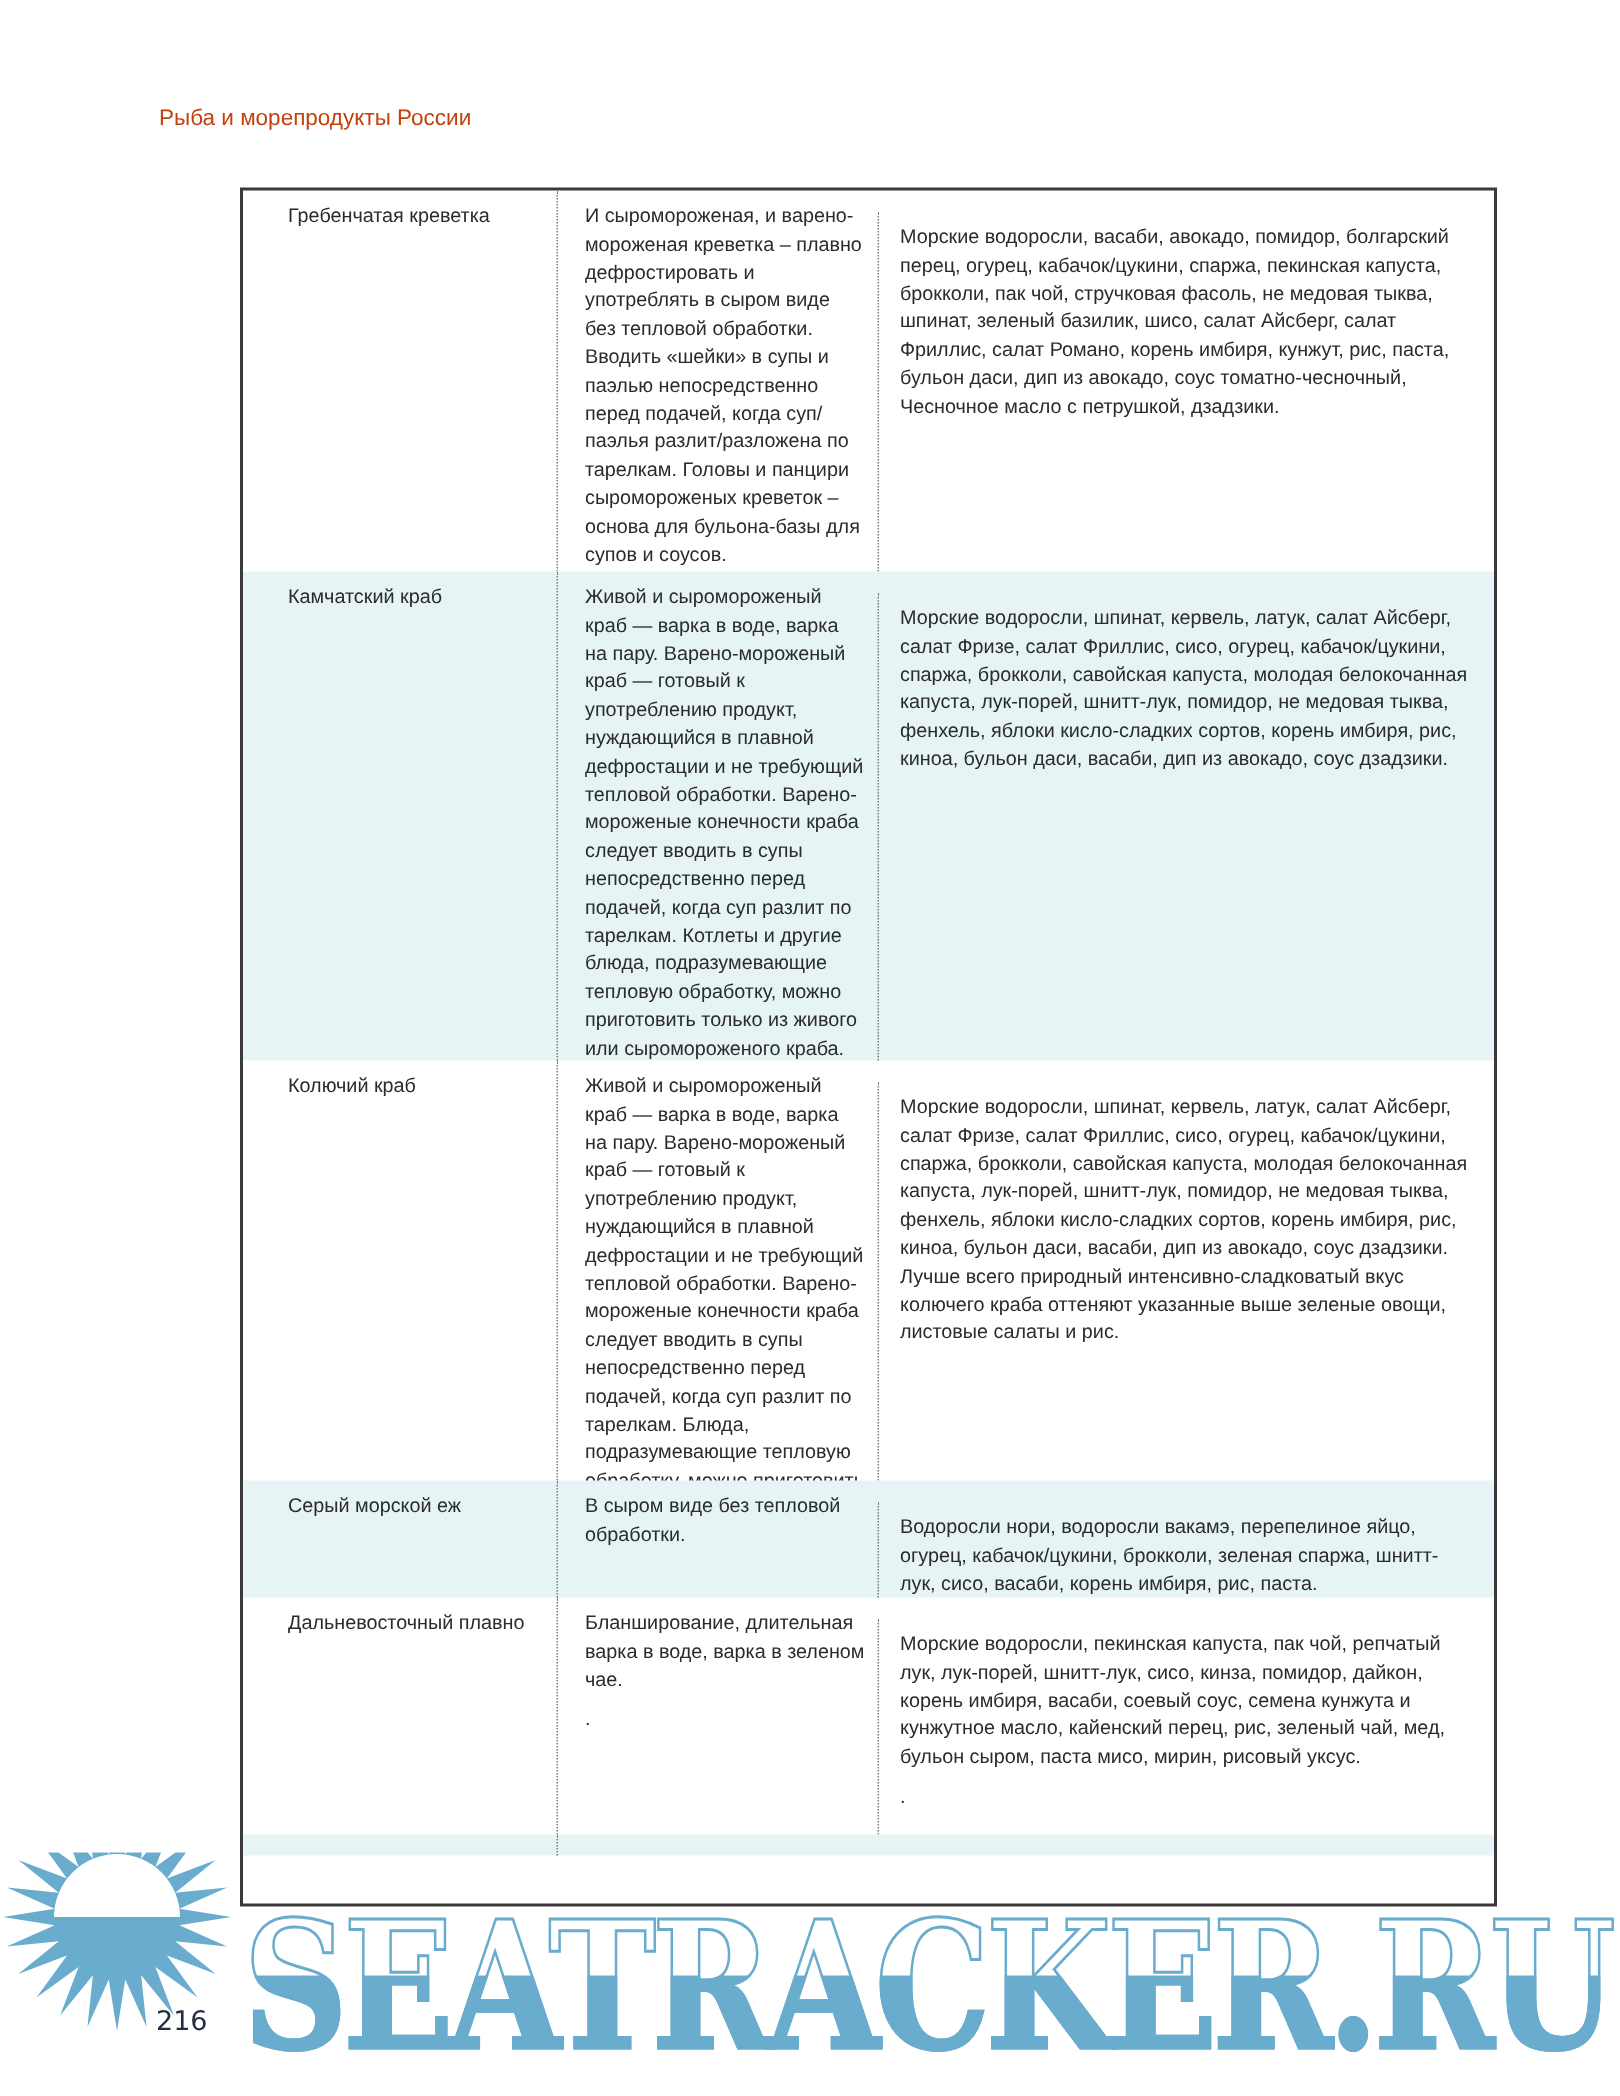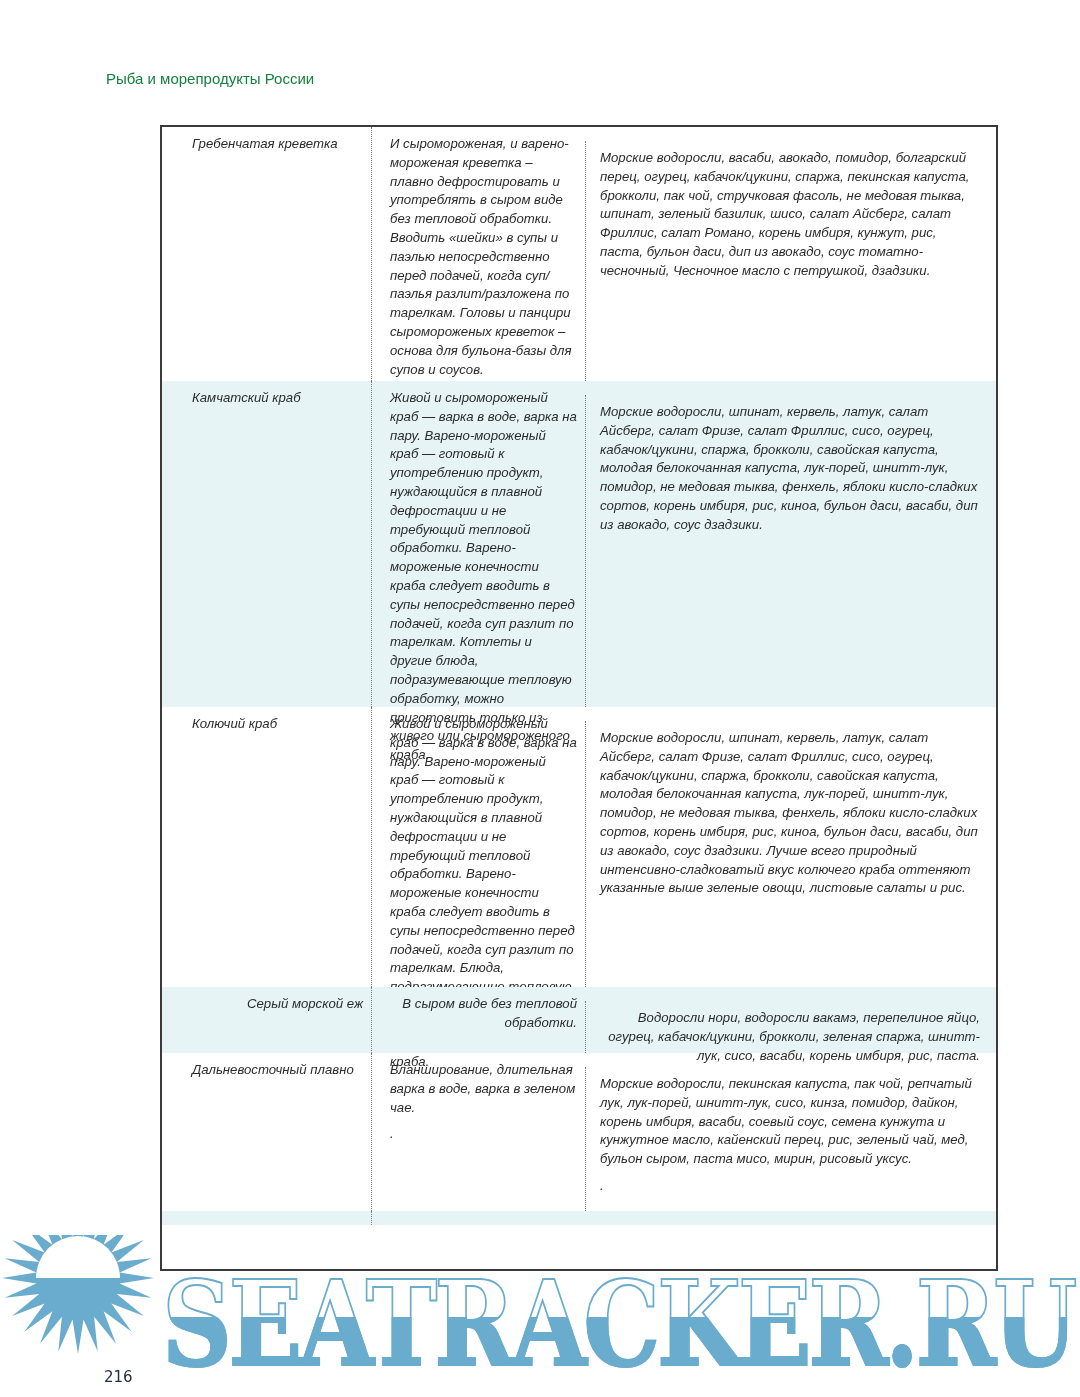--- a/index.html
+++ b/index.html
@@ -1,48 +1,48 @@
 <!DOCTYPE html>
 <html><head>
 <meta charset="utf-8">
 <style>
   html, body { margin:0; padding:0; }
   body {
     width:1080px; height:1397px; background:#ffffff; position:relative; overflow:hidden;
     font-family:"Liberation Sans", sans-serif; color:#2b2b2b;
   }
   .running-head {
-    position:absolute; left:106px; top:70px; font-size:15px; color:#15803d;
+    position:absolute; left:106px; top:70px; font-size:15px; color:#c2410c;
     font-family:"Liberation Sans", sans-serif;
   }
   .table-frame {
     position:absolute; left:160px; top:125px; width:838px; height:1146px;
     border:2px solid #3a3a3a; box-sizing:border-box; overflow:hidden;
   }
-  .row { display:flex; position:relative;font-style:italic; }
+  .row { display:flex; position:relative; }
   .row.shaded { background:#e6f4f6; }
   .cell {
     font-size:13.2px; line-height:18.8px; color:#2b2b2b; box-sizing:border-box;
   }
   .c1 { width:209px; padding:8px 8px 8px 30px; }
   .c2 { width:214px; padding:8px 8px 8px 18px; border-left:1px dotted #7a7a7a; }
   .c3 { flex:1; padding:8px 16px 8px 14px; border-left:1px dotted #7a7a7a;margin-top:14px; }
   .r1 { height:254px; }
   .r2 { height:326px; }
   .r3 { height:280px; }
-  .r4 { height:66px;text-align:right; }
+  .r4 { height:78px; }
   .r5 { height:158px; }
   .r6 { height:14px; }
   .dot-mark { display:block; margin-top:8px; }
 
   .watermark {
     position:absolute; left:0; top:1235px; width:1080px; height:162px;
   }
   .page-number {
-    position:absolute; left:104px; top:1368px; font-size:15px; color:#1f2f3f;
+    position:absolute; left:104px; top:1337px; font-size:18px; color:#1f2f3f;
     font-family:"DejaVu Sans", sans-serif;
     text-align:center;
   }
   .brand-text {
     position:absolute; left:162px; top:1265px; font-family:"DejaVu Serif", serif;
     font-weight:bold; font-size:118px; letter-spacing:-4px; line-height:1;
     color:#6aaccd;
     -webkit-text-stroke:2px #6aaccd;
     background:linear-gradient(to bottom, #ffffff 0%, #ffffff 44%, #6aaccd 44%, #6aaccd 100%);
     -webkit-background-clip:text; background-clip:text; -webkit-text-fill-color:transparent;

